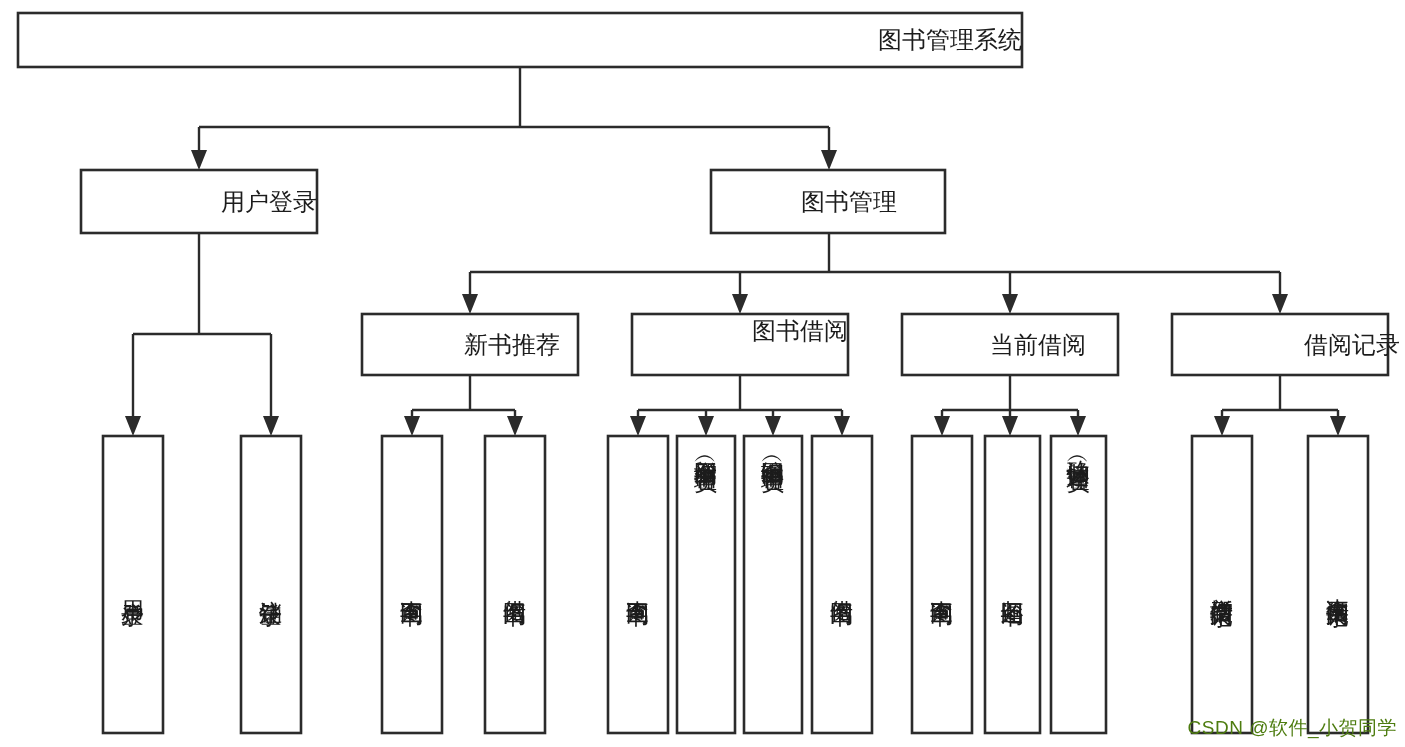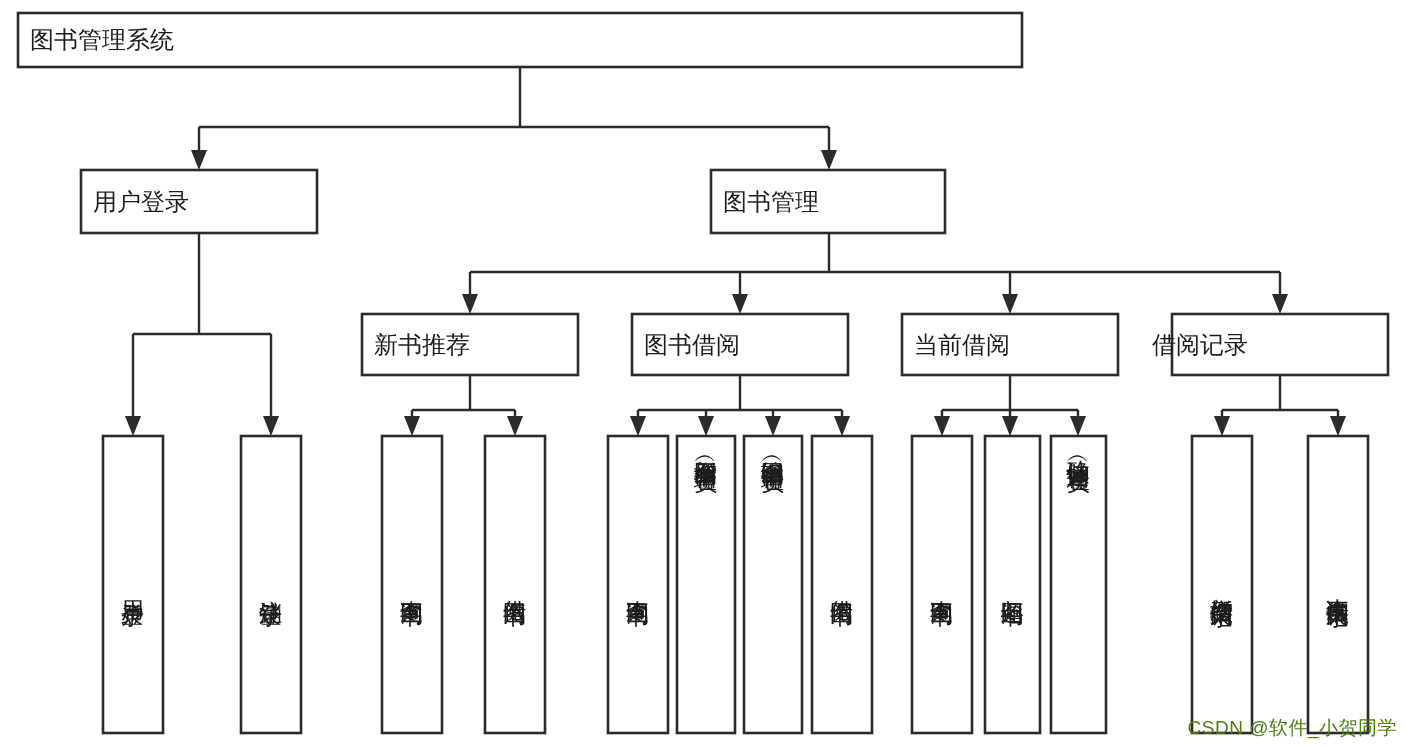--- a/index.html
+++ b/index.html
@@ -56,23 +56,22 @@
     font-size: 23px;
     line-height: 1.14;
     letter-spacing: 1.5px;
     color: #1c1c1c;
     white-space: nowrap;
   }
   .hlabel-box {
     position: absolute;
     display: flex;
     align-items: center;
-    justify-content: flex-start;
+    justify-content: flex-end;
     pointer-events: none;
-    padding-left: 12px;
   }
   .hlabel-text {
     font-family: "Liberation Sans", "DejaVu Sans", sans-serif;
     font-size: 24px;
     color: #1c1c1c;
     white-space: nowrap;
   }
   #watermark {
     position: absolute;
     right: 8px;
@@ -205,21 +204,21 @@
   <div class="hlabel-box" style="left:81px; top:170px; width:236px; height:63px;">
     <span class="hlabel-text">用户登录</span>
   </div>
   <div class="hlabel-box" style="left:711px; top:170px; width:186px; height:63px;">
     <span class="hlabel-text">图书管理</span>
   </div>
 
   <div class="hlabel-box" style="left:362px; top:314px; width:198px; height:61px;">
     <span class="hlabel-text">新书推荐</span>
   </div>
-  <div class="hlabel-box" style="left:632px; top:314px; width:216px; height:61px;">
+  <div class="hlabel-box" style="left:632px; top:300px; width:216px; height:61px;">
     <span class="hlabel-text">图书借阅</span>
   </div>
   <div class="hlabel-box" style="left:902px; top:314px; width:184px; height:61px;">
     <span class="hlabel-text">当前借阅</span>
   </div>
   <div class="hlabel-box" style="left:1140px; top:314px; width:260px; height:61px;">
     <span class="hlabel-text">借阅记录</span>
   </div>
 
   <div class="vlabel-box" style="left:103px; top:436px; width:60px; height:297px;">

